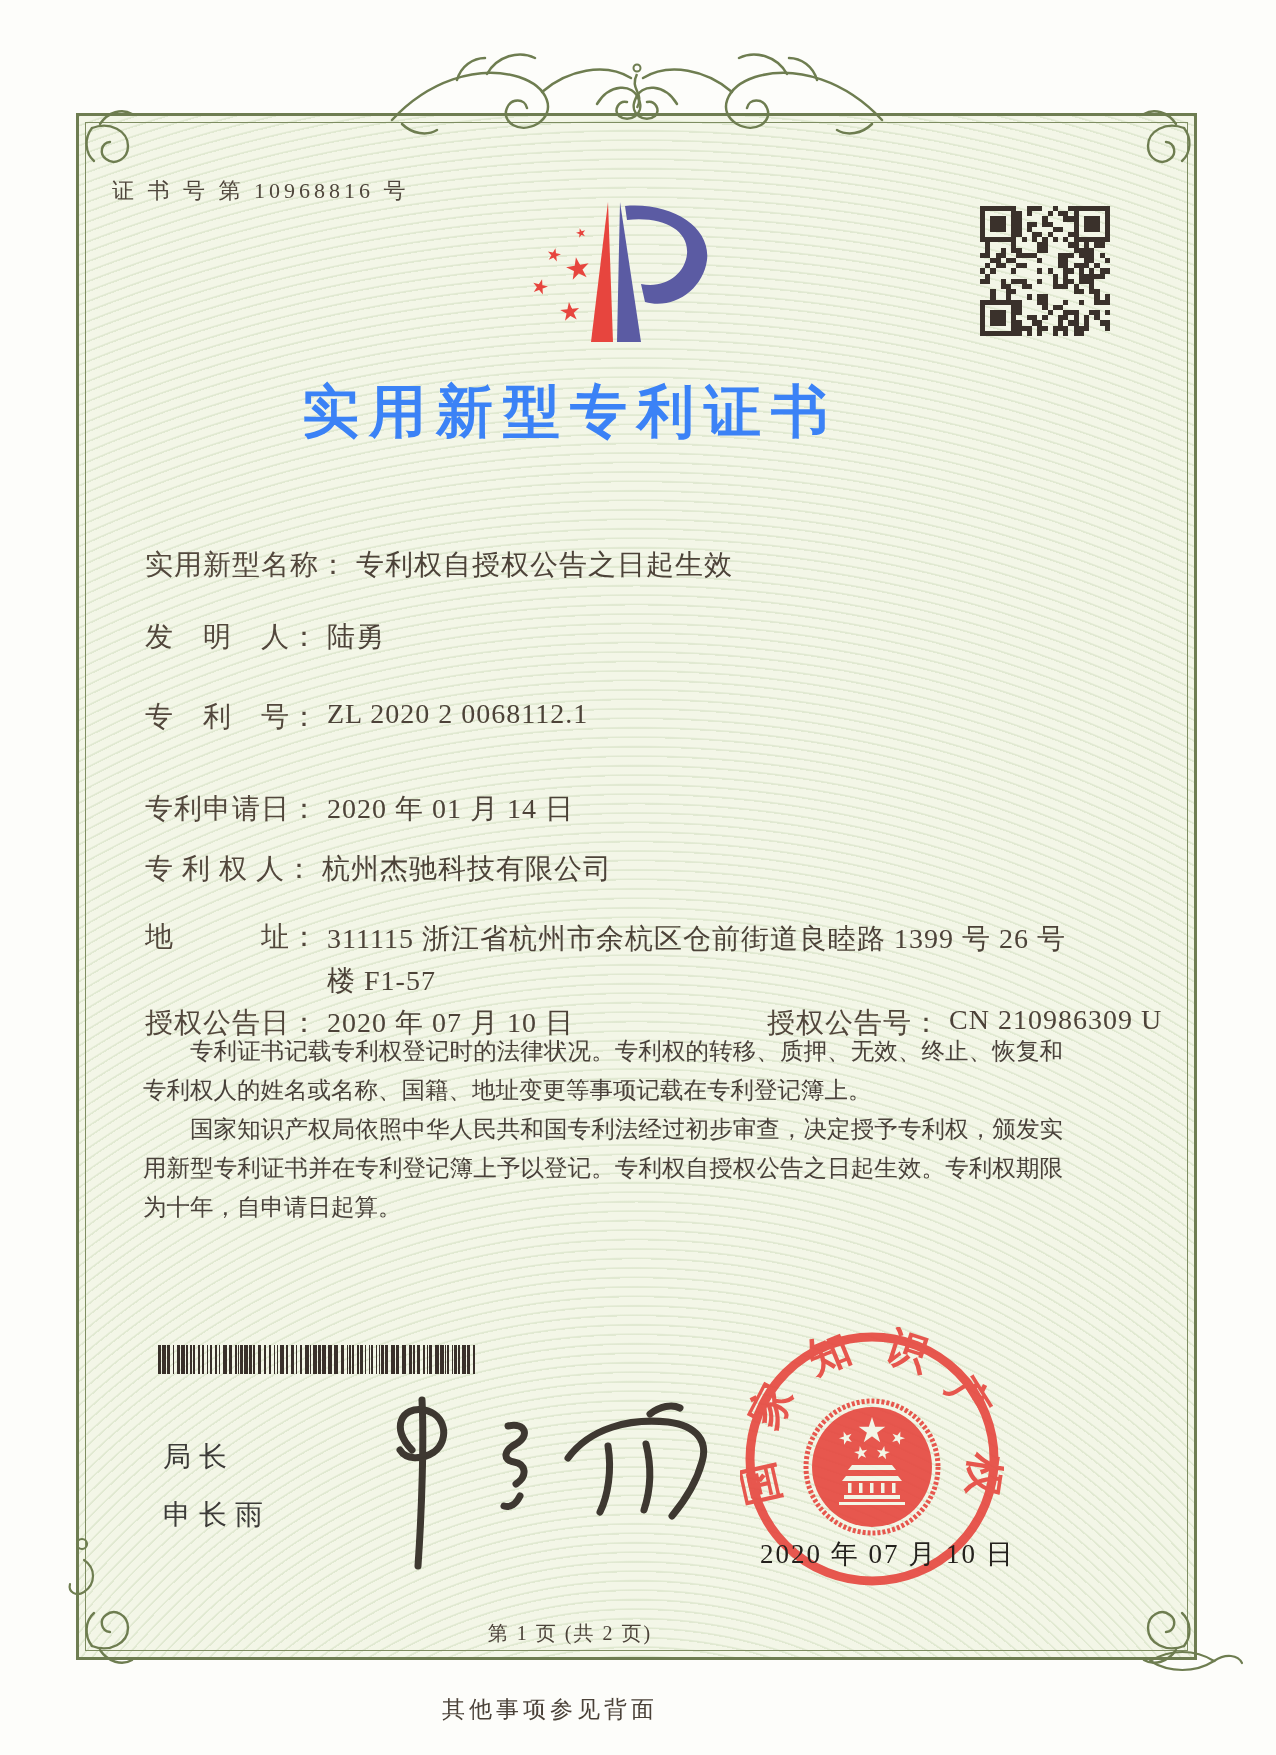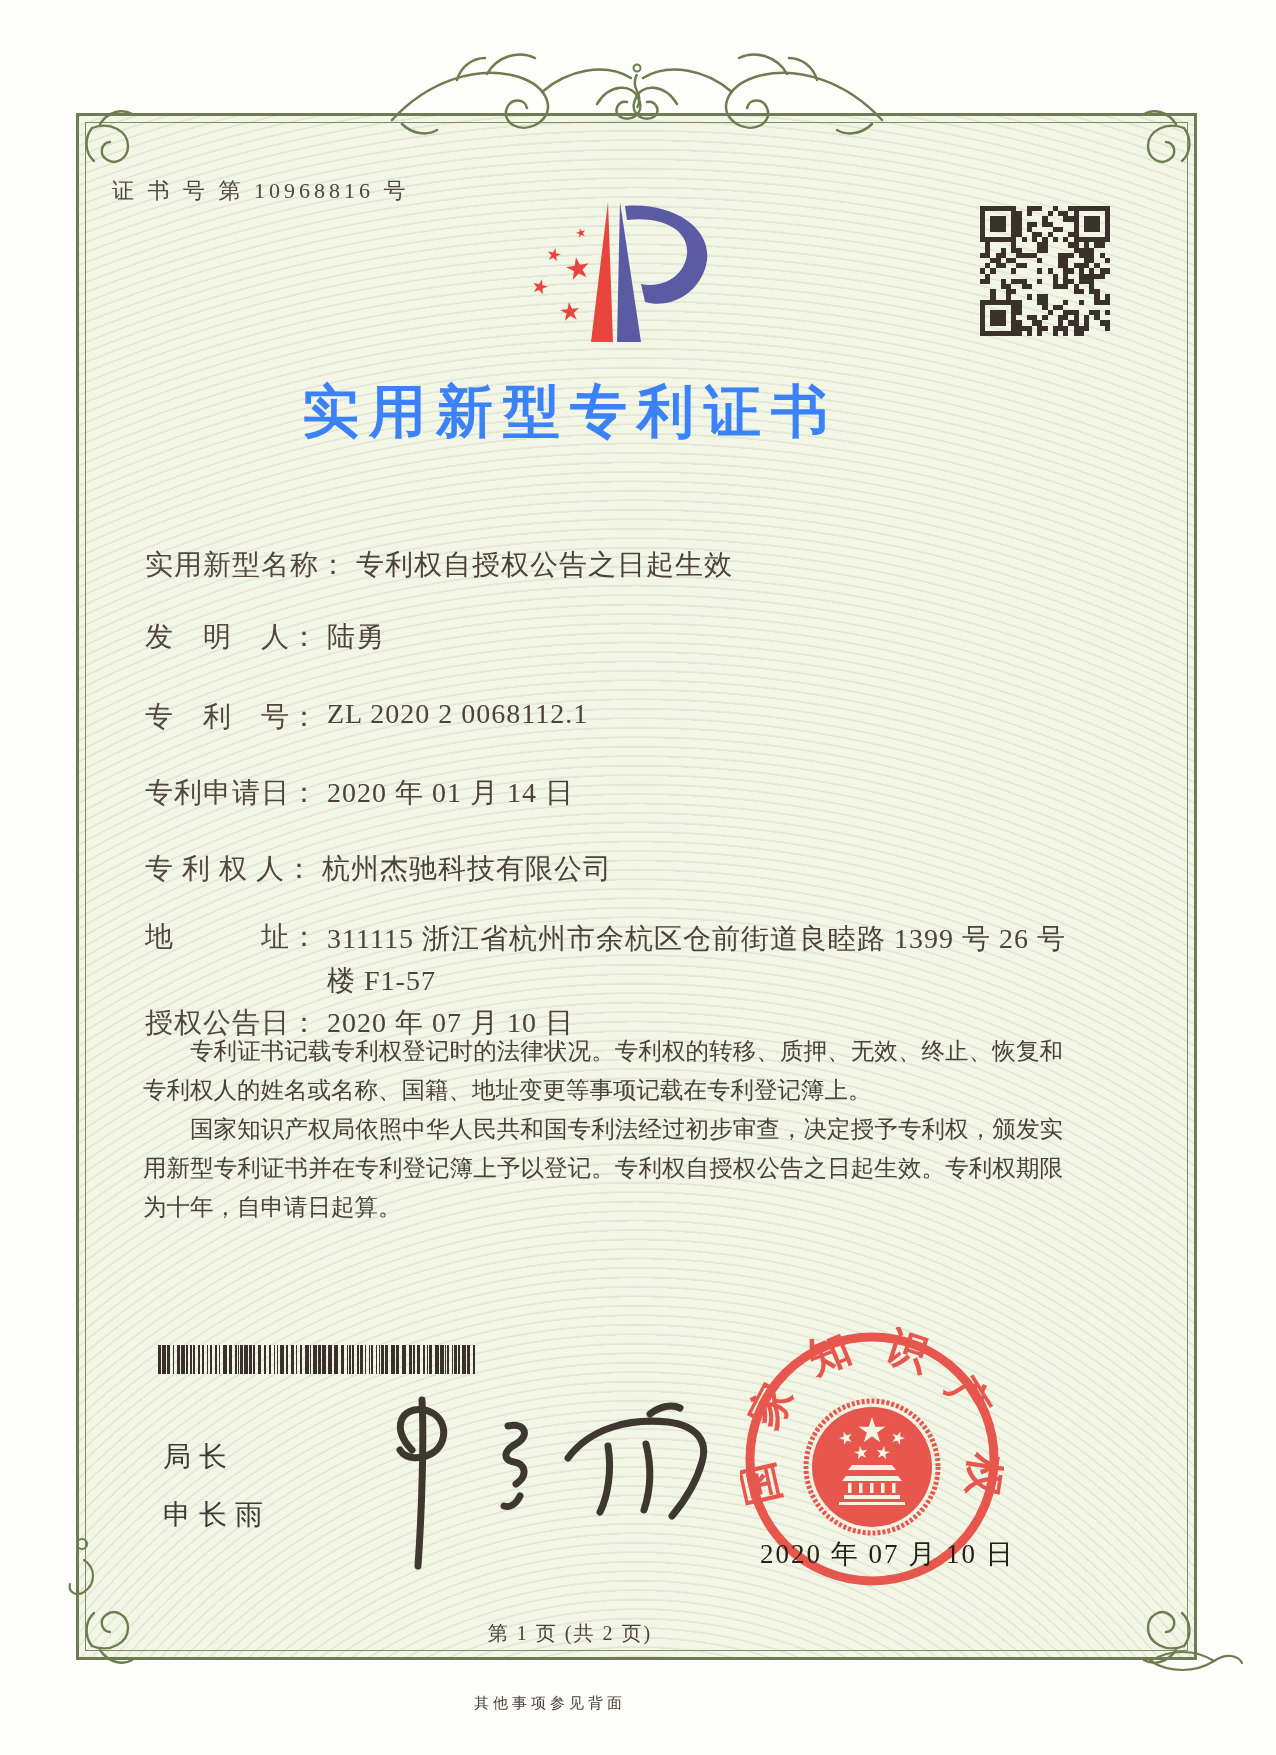--- a/index.html
+++ b/index.html
@@ -62,21 +62,21 @@
   .seal-date{
     position:absolute;left:760px;top:1536px;z-index:5;
     font-size:27px;color:#24211d;letter-spacing:2px;white-space:pre;
   }
   .footer-page{
     position:absolute;left:140px;top:1620px;width:860px;z-index:3;
     text-align:center;font-size:20px;color:#4a4138;letter-spacing:2px;white-space:pre;
   }
   .back-note{
     position:absolute;left:100px;top:1694px;width:900px;z-index:3;
-    text-align:center;font-size:15px;color:#4a4138;letter-spacing:4px;
+    text-align:center;font-size:23px;color:#4a4138;letter-spacing:4px;
   }
 </style>
 </head>
 <body>
 
 <div class="frame">
   <div class="frame-inner"></div>
 </div>
 
 <svg id="ornaments" width="1276" height="1755" viewBox="0 0 1276 1755">
@@ -444,36 +444,40 @@
   <span class="val">专利权自授权公告之日起生效</span>
 </div>
 <div class="field" style="top:606px">
   <span>发　明　人：</span>
   <span class="val">陆勇</span>
 </div>
 <div class="field" style="top:686px">
   <span>专　利　号：</span>
   <span class="val">ZL 2020 2 0068112.1</span>
 </div>
-<div class="field" style="top:762px">
+<div class="field" style="top:778px">
   <span>专利申请日：</span>
   <span class="val">2020 年 01 月 14 日</span>
 </div>
 <div class="field" style="top:838px">
   <span>专 利 权 人：</span>
   <span class="val">杭州杰驰科技有限公司</span>
 </div>
 <div class="field" style="top:906px">
   <span>地　　　址：</span>
   <span class="val multiline">311115 浙江省杭州市余杭区仓前街道良睦路 1399 号 26 号
 楼 F1-57</span>
 </div>
 <div class="field" style="top:992px;width:930px">
   <span>授权公告日：</span>
   <span class="val">2020 年 07 月 10 日</span>
+  <span class="grant-label2">
+    <span>授权公告号：</span>
+    <span class="val">CN 210986309 U</span>
+  </span>
 </div>
 
 <div class="paras">
   <p>专利证书记载专利权登记时的法律状况。专利权的转移、质押、无效、终止、恢复和专利权人的姓名或名称、国籍、地址变更等事项记载在专利登记簿上。</p>
   <p>国家知识产权局依照中华人民共和国专利法经过初步审查，决定授予专利权，颁发实用新型专利证书并在专利登记簿上予以登记。专利权自授权公告之日起生效。专利权期限为十年，自申请日起算。</p>
 </div>
 
 <svg id="barcode" width="320" height="29" viewBox="0 0 320 29" shape-rendering="crispEdges">
     <rect x="0" y="0" width="3" height="29" fill="#39302a"></rect>
     <rect x="4" y="0" width="4" height="29" fill="#39302a"></rect>

